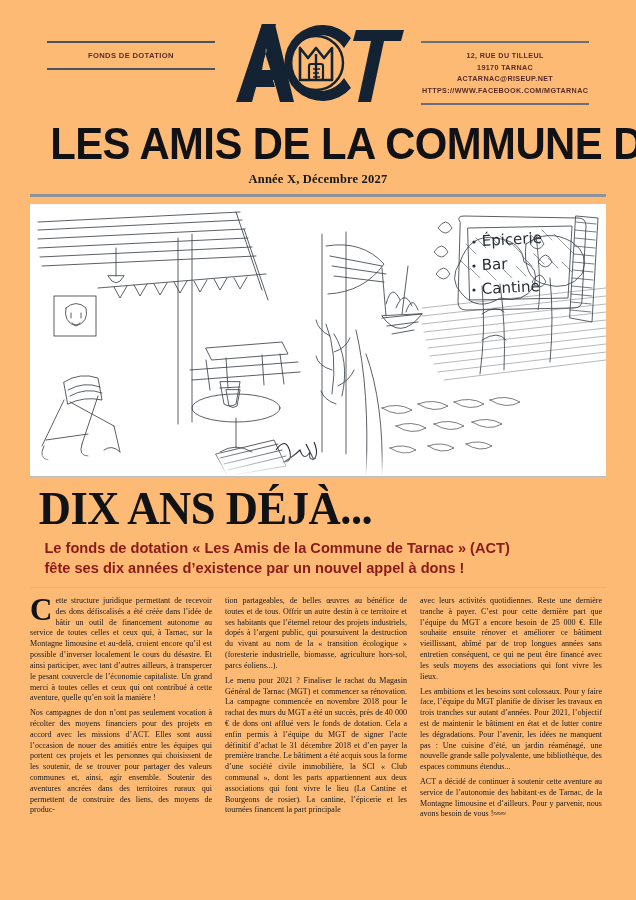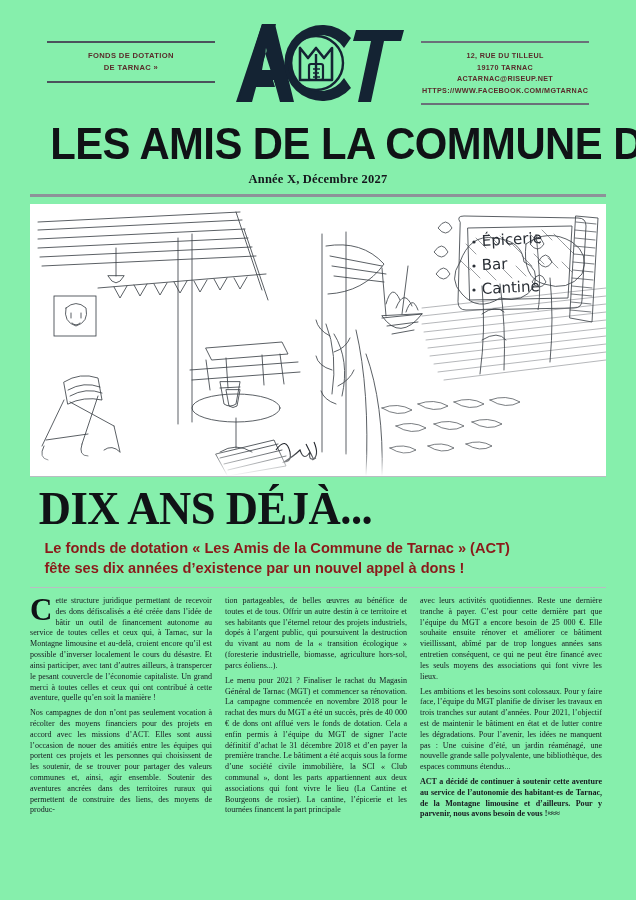--- a/index.html
+++ b/index.html
@@ -14,21 +14,21 @@
     font-family: "Liberation Serif", "DejaVu Serif", serif;
     color: #14161c;
     -webkit-font-smoothing: antialiased;
   }
   .page {
     position: relative;
     width: 636px;
     height: 900px;
     padding: 0;
     box-sizing: border-box;
-    background: #86efac;
+    background: #fdba74;
   }
 
   
   .masthead {
     position: relative;
     height: 122px;
     padding: 30px 34px 0 34px;
     box-sizing: border-box;
     display: flex;
     align-items: flex-start;
@@ -156,21 +156,21 @@
     width: 182px;
     font-family: "Liberation Serif", "DejaVu Serif", serif;
     font-size: 8.05px;
     line-height: 1.345;
     text-align: justify;
     hyphens: auto;
     color: #17191f;
   }
   .col p { margin: 0; text-indent: 0; }
   .col p + p { margin-top: 4px; }
-  .col p.bold { font-weight: bold; }
+  .col p.bold { font-weight: normal; }
   .dropcap::first-letter {
     float: left;
     font-family: "Liberation Serif", "DejaVu Serif", serif;
     font-weight: bold;
     font-size: 31px;
     line-height: 0.82;
     padding: 1px 3px 0 0;
     color: #101216;
   }
   .flourish {
@@ -182,21 +182,20 @@
 <body>
 
 <div class="page">
 
   <div class="masthead">
 
     <div class="head-block left">
       <div class="rule-short"></div>
       <div class="head-lines">
         <div>FONDS DE DOTATION</div>
-        <div>DE TARNAC »</div>
       </div>
       <div class="rule-short"></div>
     </div>
 
     <div class="logo-wrap">
       <svg width="180" height="92" viewBox="0 0 180 92">
         <g fill="#142333">
 
           <path d="M36 88 L8 88 L34 10 L48 10 L40 33 L30 63 L44 63 L47 73 L26 73 L22 88 Z M38 42 L48 73 L60 73 L46 10 L34 10 Z"></path>
           <path d="M34 10 L47 10 L66 88 L52 88 L46 66 L30 66 L24 88 L10 88 Z M34 56 L43 56 L38 34 Z"></path>

